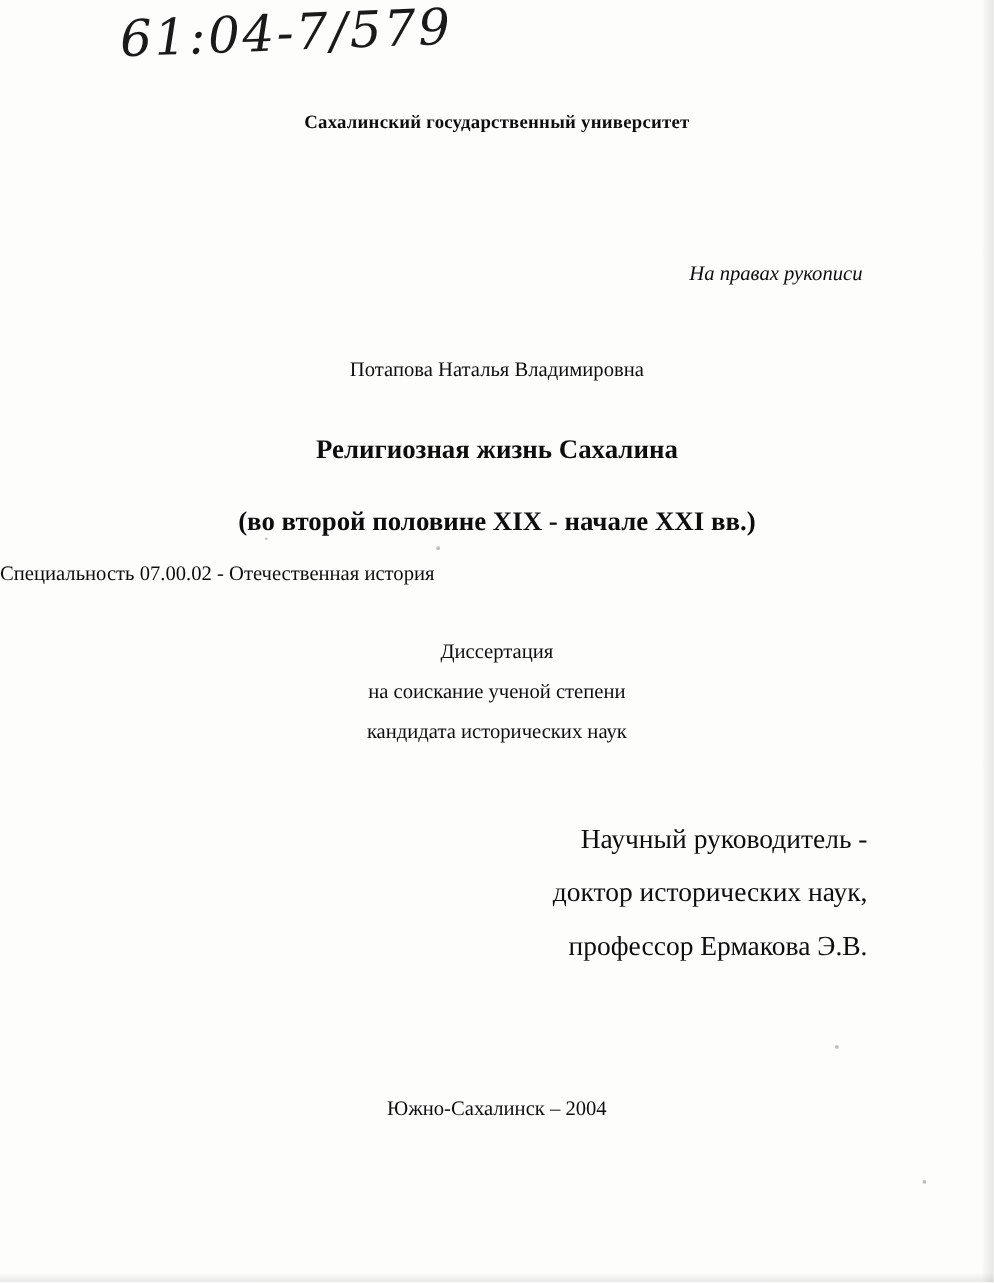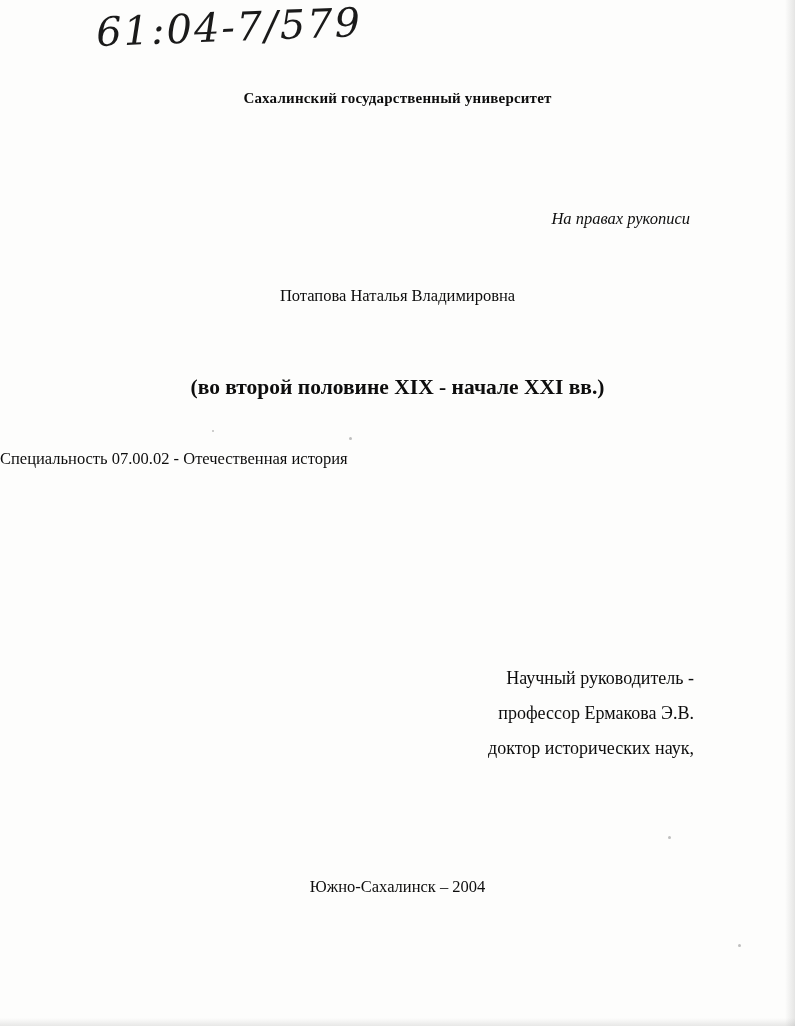--- a/index.html
+++ b/index.html
@@ -99,23 +99,22 @@
     font-size: 16.5px;
     line-height: 1.95;
   }
   .dissertation-block div { display: block; }
 
   .supervisor-block {
     position: absolute;
     right: 101px;
     top: 650px;
     text-align: right;
-    font-size: 18px;
+    font-size: 22px;
     line-height: 1.95;
-    margin-top: 11px;
   }
   .supervisor-block div { display: block; }
 
   .place-year {
     position: absolute;
     left: 0;
     right: 0;
     top: 857px;
     text-align: center;
     font-size: 16.5px;
@@ -149,30 +148,36 @@
 
   <div class="handwritten">61:04-7/579</div>
 
   <div class="institution">Сахалинский государственный университет</div>
 
   <div class="manuscript-note">На правах рукописи</div>
 
   <div class="author">Потапова Наталья Владимировна</div>
 
   <div class="title">
+    <span>Религиозная жизнь Сахалина</span>
     <span class="line2">(во второй половине XIX - начале XXI вв.)</span>
   </div>
 
   <div class="specialty">Специальность 07.00.02 - Отечественная история</div>
 
+  <div class="dissertation-block">
+    <div>Диссертация</div>
+    <div>на соискание ученой степени</div>
+    <div>кандидата исторических наук</div>
+  </div>
 
   <div class="supervisor-block">
     <div>Научный руководитель -</div>
+    <div>доктор исторических наук,</div>
     <div>профессор Ермакова Э.В.</div>
-    <div>доктор исторических наук,</div>
   </div>
 
   <div class="place-year">Южно-Сахалинск – 2004</div>
 
   <span class="speck" style="left:349px;top:437px;width:3px;height:3px;"></span>
   <span class="speck" style="left:668px;top:836px;width:3px;height:3px;"></span>
   <span class="speck" style="left:738px;top:944px;width:3px;height:3px;"></span>
   <span class="speck" style="left:212px;top:430px;width:2px;height:2px;"></span>
 
   <div class="edge-shadow-right"></div>

